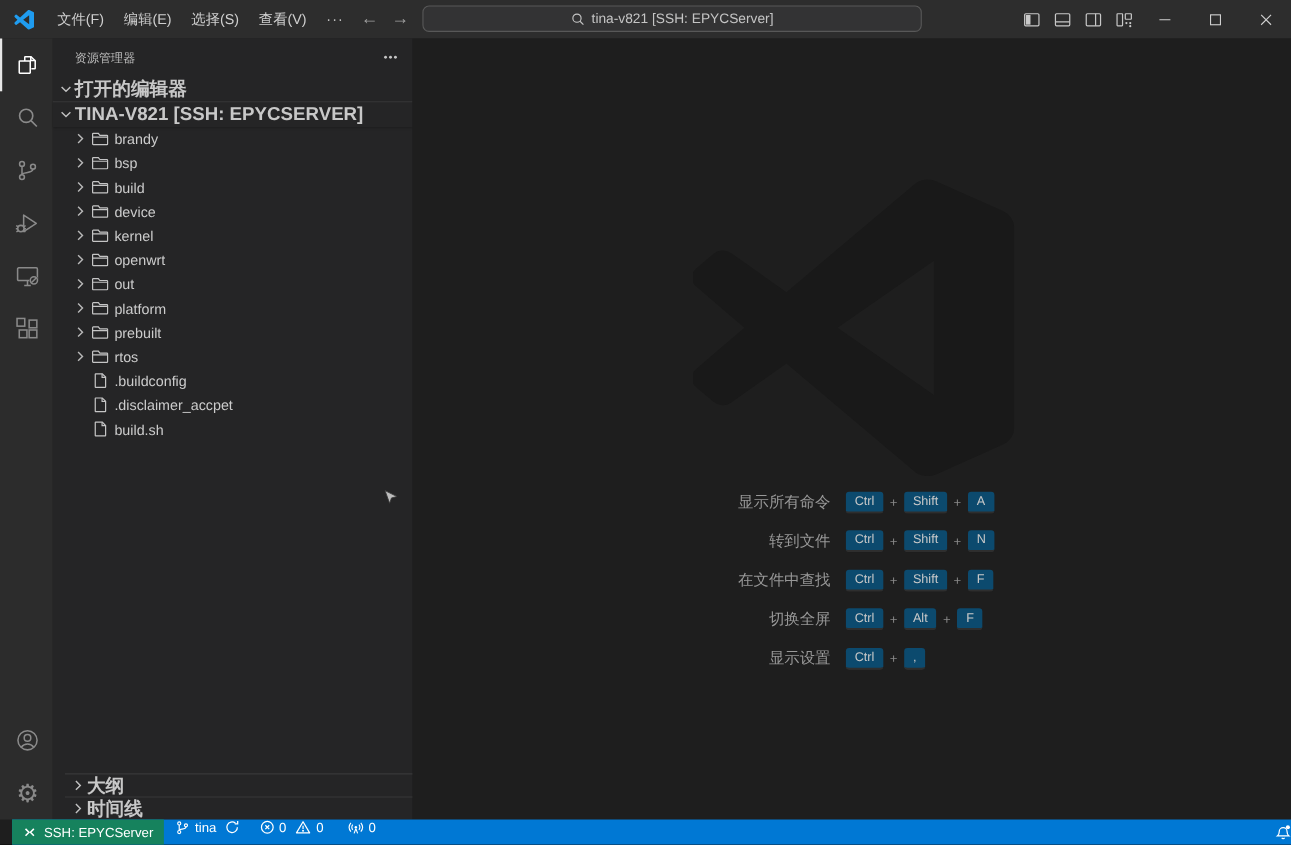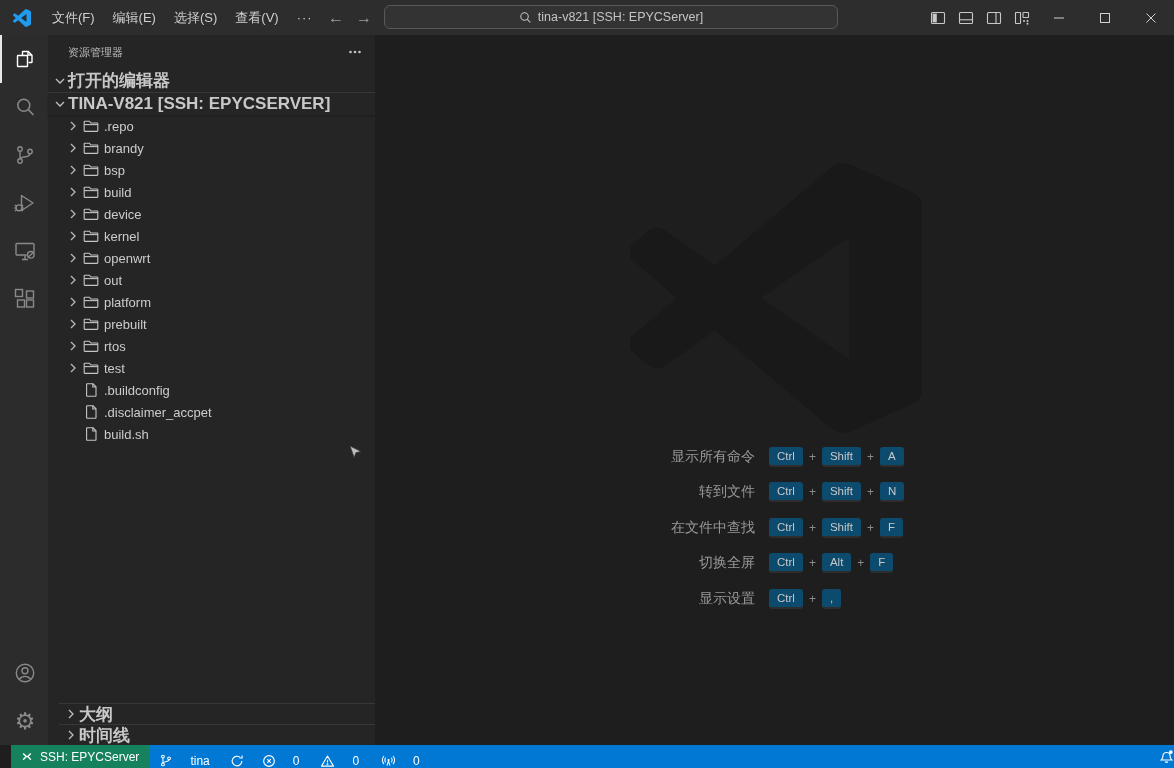--- a/index.html
+++ b/index.html
@@ -72,21 +72,21 @@
   .sc-keys{display:flex;align-items:center;margin-left:14px;}
   .keycap{background:#0c4a6e;border-radius:3px;border-bottom:2px solid #2e2e2e;color:#c8c8c8;
     font-size:11.5px;padding:2px 8px;line-height:14px;}
   .plus{color:#8a8a8a;font-size:12px;margin:0 6px;}
 
   
   .statusbar{position:absolute;left:11px;top:745px;width:1174px;height:23px;background:var(--statusbar-blue);
     display:flex;align-items:center;color:#ffffff;font-size:12px;}
   .sb-remote{height:23px;background:var(--remote-green);display:flex;align-items:center;gap:6px;
     padding:0 10px 0 9px;}
-  .sb-item{display:flex;align-items:flex-end;gap:17px;padding:0 6px;height:23px;}
+  .sb-item{display:flex;align-items:flex-start;gap:4px;padding:0 6px;height:23px;}
   .sb-item svg{flex:0 0 auto;}
   .sb-bell{margin-left:auto;padding:0 11px;display:flex;align-items:center;height:23px;}
 
   .cursor{position:absolute;left:349px;top:445px;z-index:50;pointer-events:none;}
   svg{display:block;}
 </style>
 </head>
 <body>
 
 <div class="app">
@@ -254,34 +254,20 @@
             <svg width="16" height="16" viewBox="0 0 16 16" fill="none" stroke="currentColor" stroke-width="1.3">
               <path d="M6 4l4 4-4 4"></path>
             </svg>
           </span>
           <span class="ti">
             <svg width="16" height="16" viewBox="0 0 16 16" fill="none" stroke="currentColor" stroke-width="1.1">
               <path d="M1.8 3.2h4.6l1.4 1.8h6.4a.6.6 0 0 1 .6.6v7.2a.6.6 0 0 1-.6.6H1.8a.6.6 0 0 1-.6-.6V3.8a.6.6 0 0 1 .6-.6z"></path>
               <path d="M1.2 6.6h13.6"></path>
             </svg>
           </span>
-          <span class="tl">.repo</span>
-        </div>
-        <div class="tree-row">
-          <span class="tw">
-            <svg width="16" height="16" viewBox="0 0 16 16" fill="none" stroke="currentColor" stroke-width="1.3">
-              <path d="M6 4l4 4-4 4"></path>
-            </svg>
-          </span>
-          <span class="ti">
-            <svg width="16" height="16" viewBox="0 0 16 16" fill="none" stroke="currentColor" stroke-width="1.1">
-              <path d="M1.8 3.2h4.6l1.4 1.8h6.4a.6.6 0 0 1 .6.6v7.2a.6.6 0 0 1-.6.6H1.8a.6.6 0 0 1-.6-.6V3.8a.6.6 0 0 1 .6-.6z"></path>
-              <path d="M1.2 6.6h13.6"></path>
-            </svg>
-          </span>
           <span class="tl">brandy</span>
         </div>
         <div class="tree-row">
           <span class="tw">
             <svg width="16" height="16" viewBox="0 0 16 16" fill="none" stroke="currentColor" stroke-width="1.3">
               <path d="M6 4l4 4-4 4"></path>
             </svg>
           </span>
           <span class="ti">
             <svg width="16" height="16" viewBox="0 0 16 16" fill="none" stroke="currentColor" stroke-width="1.1">
@@ -395,34 +381,20 @@
               <path d="M6 4l4 4-4 4"></path>
             </svg>
           </span>
           <span class="ti">
             <svg width="16" height="16" viewBox="0 0 16 16" fill="none" stroke="currentColor" stroke-width="1.1">
               <path d="M1.8 3.2h4.6l1.4 1.8h6.4a.6.6 0 0 1 .6.6v7.2a.6.6 0 0 1-.6.6H1.8a.6.6 0 0 1-.6-.6V3.8a.6.6 0 0 1 .6-.6z"></path>
               <path d="M1.2 6.6h13.6"></path>
             </svg>
           </span>
           <span class="tl">rtos</span>
-        </div>
-        <div class="tree-row">
-          <span class="tw">
-            <svg width="16" height="16" viewBox="0 0 16 16" fill="none" stroke="currentColor" stroke-width="1.3">
-              <path d="M6 4l4 4-4 4"></path>
-            </svg>
-          </span>
-          <span class="ti">
-            <svg width="16" height="16" viewBox="0 0 16 16" fill="none" stroke="currentColor" stroke-width="1.1">
-              <path d="M1.8 3.2h4.6l1.4 1.8h6.4a.6.6 0 0 1 .6.6v7.2a.6.6 0 0 1-.6.6H1.8a.6.6 0 0 1-.6-.6V3.8a.6.6 0 0 1 .6-.6z"></path>
-              <path d="M1.2 6.6h13.6"></path>
-            </svg>
-          </span>
-          <span class="tl">test</span>
         </div>
         <div class="tree-row">
           <span class="tw"></span>
           <span class="ti">
             <svg width="16" height="16" viewBox="0 0 16 16" fill="none" stroke="currentColor" stroke-width="1.1">
               <path d="M4 1.8h6l3 3v9a.4.4 0 0 1-.4.4H4a.4.4 0 0 1-.4-.4V2.2a.4.4 0 0 1 .4-.4z"></path>
               <path d="M9.8 1.8V5h3.2"></path>
             </svg>
           </span>
           <span class="tl">.buildconfig</span>

